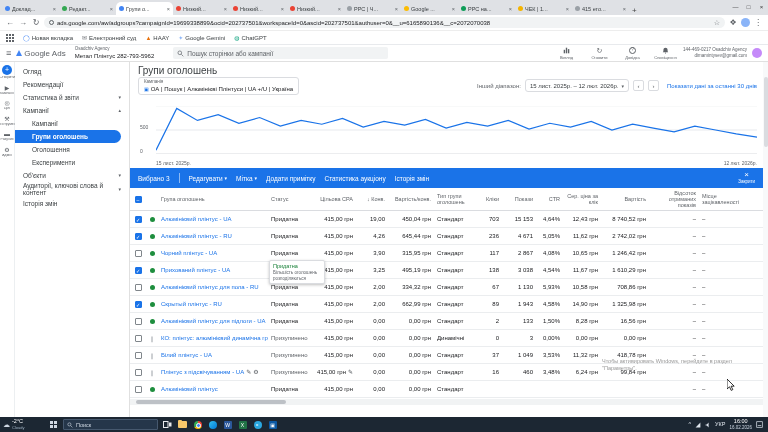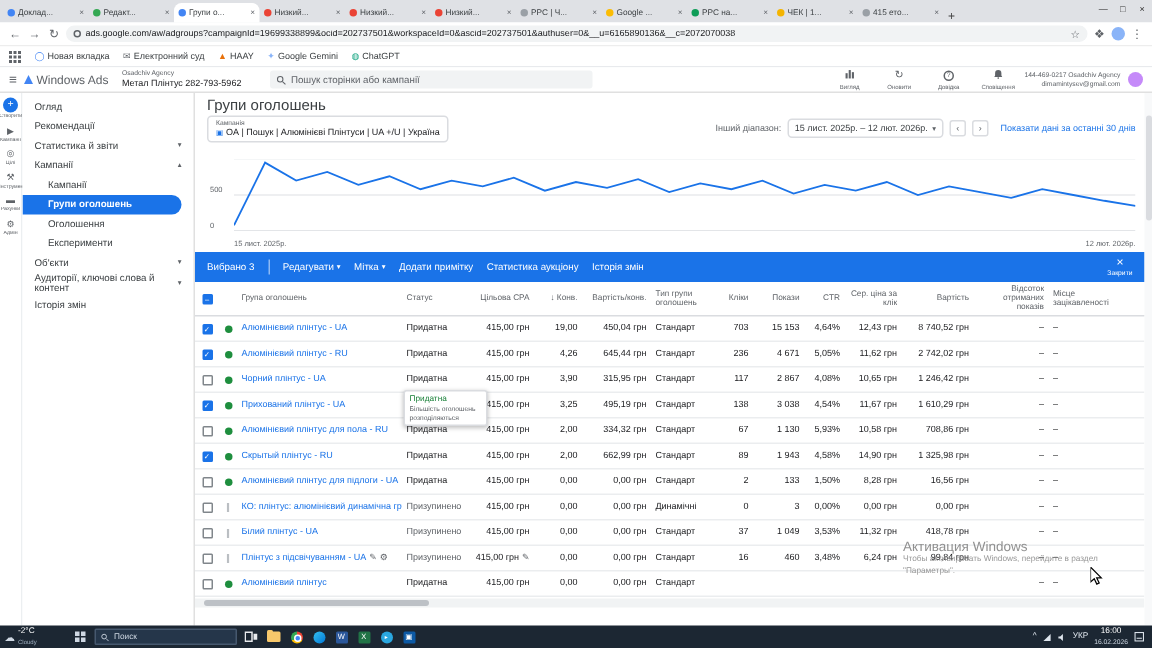--- a/index.html
+++ b/index.html
@@ -266,21 +266,21 @@
         </div>
       </div>
   </div>
 
   <div id="app">
 
     <div id="adsbar">
       <span class="hamb">≡</span>
       <div class="logo">
         <span class="lg-mark"></span>
-        <span class="lg-t">Windows Ads</span>
+        <span class="lg-t">Google Ads</span>
       </div>
       <div class="acct">
         <div class="a1">Osadchiv Agency</div>
         <div class="a2">Метал Плінтус 282-793-5962</div>
       </div>
       <div class="gsearch">
         <svg width="7" height="7" viewBox="0 0 10 10">
             <circle cx="4" cy="4" r="2.6" fill="none" stroke="#5f6368"></circle>
             <line x1="6.2" y1="6.2" x2="9" y2="9" stroke="#5f6368"></line>
           </svg>
@@ -708,21 +708,20 @@
           </div>
         </div>
     </div>
 
     <div id="pagescroll">
         <div id="pagethumb"></div>
       </div>
   </div>
 
   <div id="watermark">
-    <div class="w1">Активация Windows</div>
     <div class="w2">Чтобы активировать Windows, перейдите в раздел "Параметры".</div>
   </div>
 
   <div id="taskbar">
     <div class="weather">
       <span class="wi">☁</span>
       <div class="wt">
         <div class="t1">-2°C</div>
         <div class="t2">Cloudy</div>
       </div>

